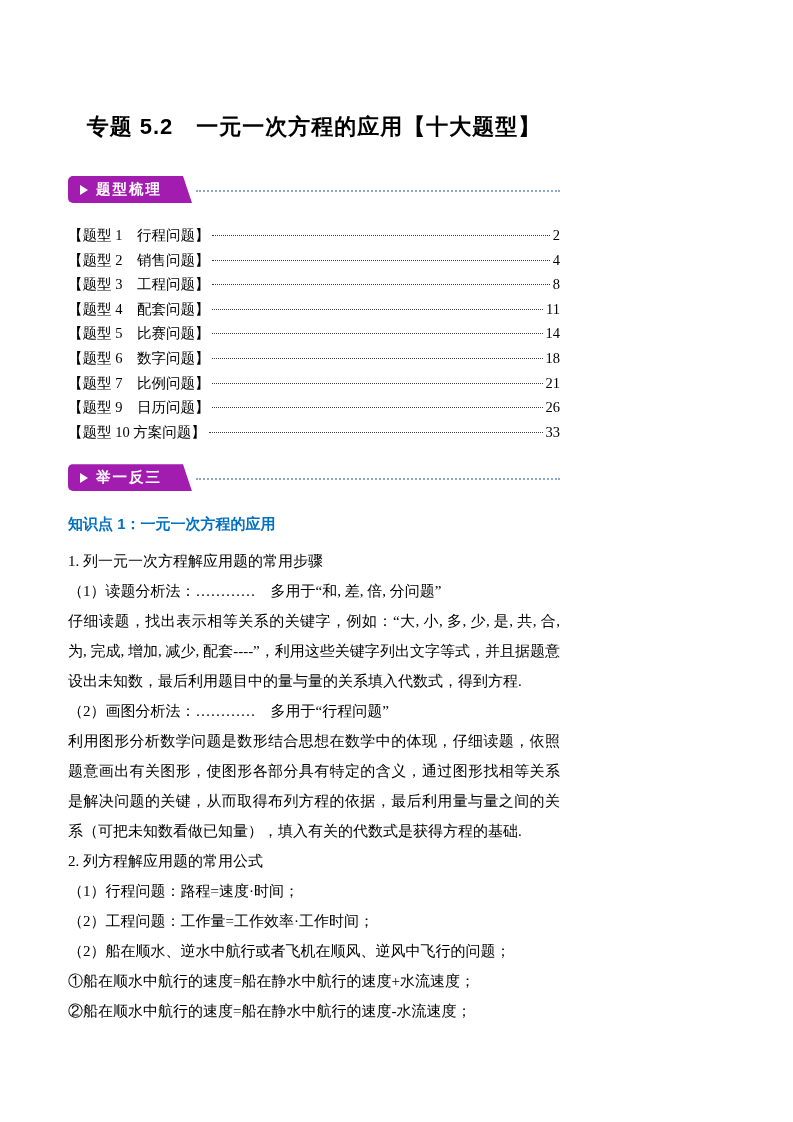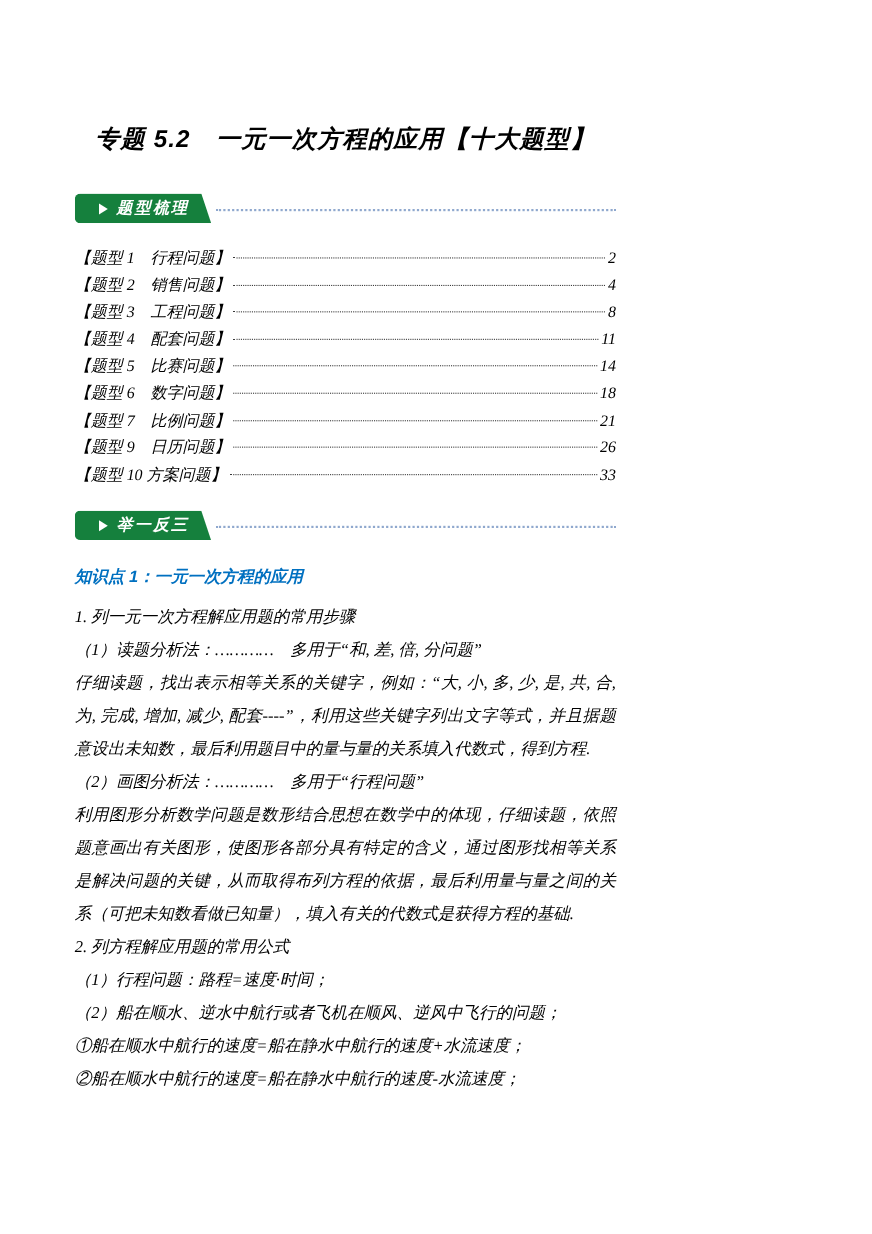--- a/index.html
+++ b/index.html
@@ -6,50 +6,48 @@
   html, body { background: #ffffff; }
   body {
     width: 793px; height: 1122px;
     font-family: "Liberation Serif", serif;
     color: #000;
     overflow: hidden;
   }
   .page {
     width: 629px; height: 1122px;
     padding: 112px 69px 0 68px;
-    font-style: italic;
   }
   .doc-title {
     font-family: "Liberation Sans", sans-serif;
     font-size: 22px; font-weight: bold;
     text-align: center; letter-spacing: 1px;
   }
   .doc-subtitle {
     margin-top: 30px;
     font-family: "Liberation Sans", sans-serif;
     font-size: 16px; font-weight: bold;
     text-align: center;
   }
   .banner-row {
     display: flex; align-items: center;
     margin-top: 34px;
   }
   .banner-row.second { margin-top: 20px; }
   .banner {
-    background: #15803d; color: #fff;
+    background: #a21caf; color: #fff;
     height: 27px; min-width: 124px;
     display: inline-flex; align-items: center;
     padding: 0 20px 0 12px;
     border-radius: 5px 4px 0 5px;
     clip-path: polygon(0 0, calc(100% - 9px) 0, 100% 100%, 0 100%);
     font-family: "Liberation Sans", sans-serif;
     font-size: 14.5px; font-weight: bold;
     letter-spacing: 2px;
     flex: 0 0 auto;
-    justify-content: flex-end;
   }
   .tri {
     width: 0; height: 0;
     border-left: 8px solid #ffffff;
     border-top: 5px solid transparent;
     border-bottom: 5px solid transparent;
     margin-right: 8px;
     flex: 0 0 auto;
   }
   .dotline {
@@ -160,18 +158,19 @@
   <div class="kp-heading">知识点 1：一元一次方程的应用</div>
 
   <div class="content">
     <div class="para">1. 列一元一次方程解应用题的常用步骤</div>
     <div class="para">（1）读题分析法：…………　多用于“和, 差, 倍, 分问题”</div>
     <div class="para">仔细读题，找出表示相等关系的关键字，例如：“大, 小, 多, 少, 是, 共, 合, 为, 完成, 增加, 减少, 配套----”，利用这些关键字列出文字等式，并且据题意设出未知数，最后利用题目中的量与量的关系填入代数式，得到方程.</div>
     <div class="para">（2）画图分析法：…………　多用于“行程问题”</div>
     <div class="para">利用图形分析数学问题是数形结合思想在数学中的体现，仔细读题，依照题意画出有关图形，使图形各部分具有特定的含义，通过图形找相等关系是解决问题的关键，从而取得布列方程的依据，最后利用量与量之间的关系（可把未知数看做已知量），填入有关的代数式是获得方程的基础.</div>
     <div class="para">2. 列方程解应用题的常用公式</div>
     <div class="para">（1）行程问题：路程=速度·时间；</div>
+    <div class="para">（2）工程问题：工作量=工作效率·工作时间；</div>
     <div class="para">（2）船在顺水、逆水中航行或者飞机在顺风、逆风中飞行的问题；</div>
     <div class="para">①船在顺水中航行的速度=船在静水中航行的速度+水流速度；</div>
     <div class="para">②船在顺水中航行的速度=船在静水中航行的速度-水流速度；</div>
   </div>
 
 </div>
 
 </body></html>

